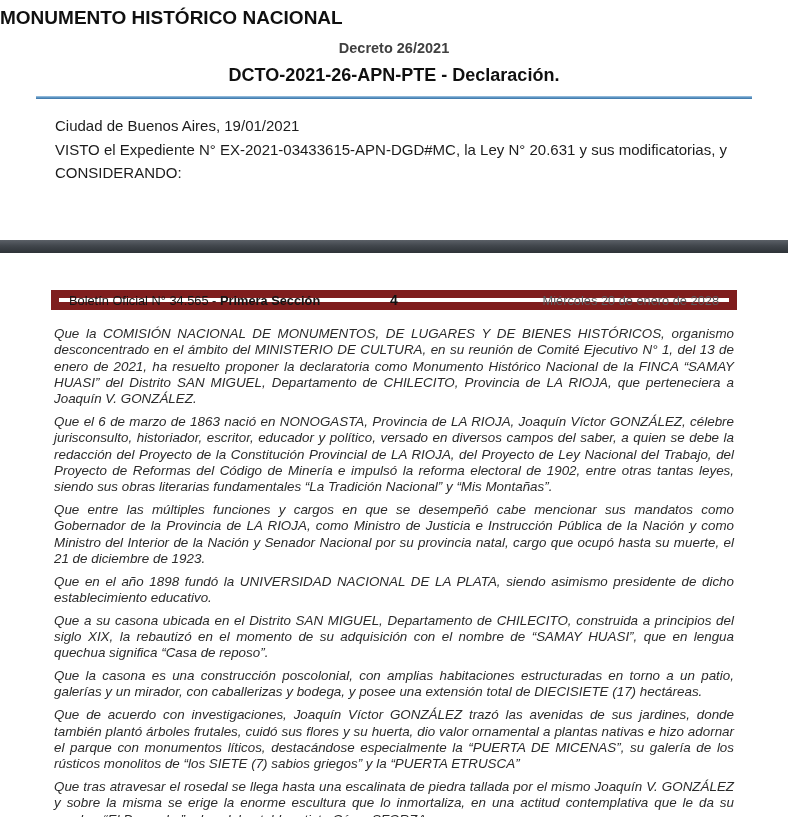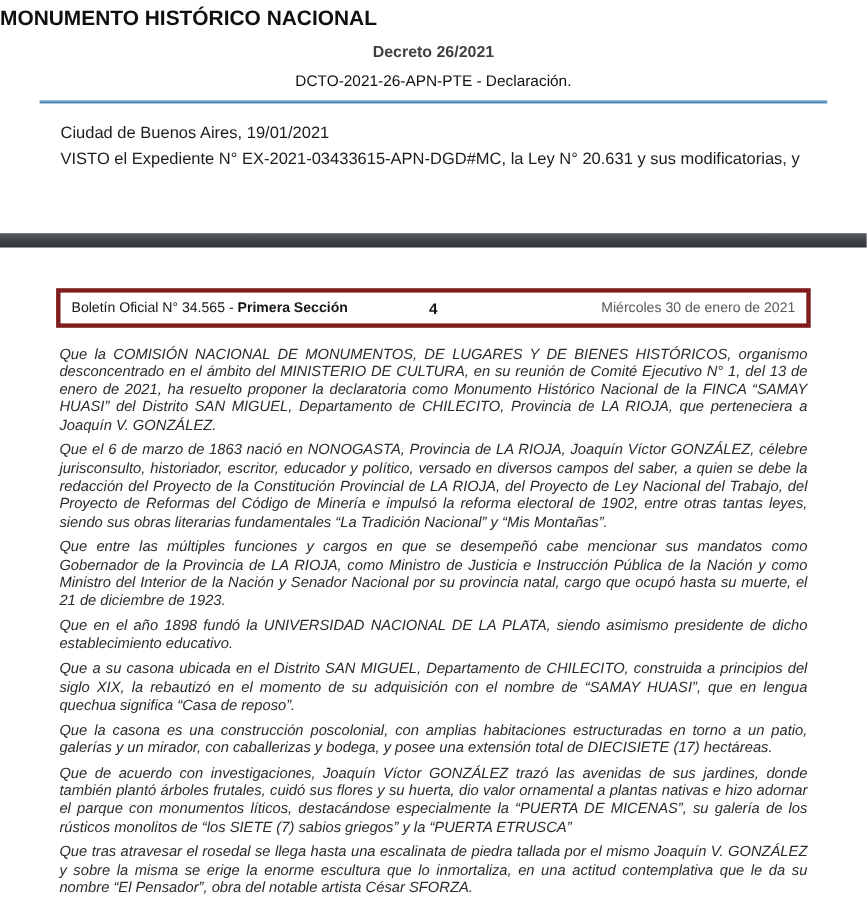--- a/index.html
+++ b/index.html
@@ -30,22 +30,22 @@
   .doc-decree {
     margin: 11px 0 0;
     text-align: center;
     font-size: 14.5px;
     font-weight: bold;
     color: #404040;
   }
   .doc-ref {
     margin: 9px 0 0;
     text-align: center;
-    font-size: 14px;
-    font-weight: normal;
+    font-size: 18px;
+    font-weight: bold;
     color: #101010;
   }
   .blue-rule {
     margin: 10px 36px 0;
     height: 3px;
     border: 0;
     background: linear-gradient(180deg, #a9c8e3 0%, #5590c0 55%, #3d74a6 100%);
   }
 
   
@@ -63,22 +63,22 @@
   .separator-bar {
     margin-top: 60px;
     width: 788px;
     height: 13px;
     background: linear-gradient(180deg, #5b6067 0%, #41464c 45%, #2d3237 100%);
   }
 
   
   .bulletin-box {
     margin: 37px 51px 0;
-    height: 36px;
-    border: 4px solid #7f1d1d;
+    height: 20px;
+    border: 8px solid #7f1d1d;
     display: flex;
     align-items: center;
     padding: 0 10px;
     background: #ffffff;
   }
   .bulletin-left {
     flex: 1;
     font-size: 12.8px;
     color: #161616;
     white-space: nowrap;
@@ -118,28 +118,29 @@
 <div class="page">
 
   <h1 class="doc-title">MONUMENTO HISTÓRICO NACIONAL</h1>
   <div class="doc-decree">Decreto 26/2021</div>
   <div class="doc-ref">DCTO-2021-26-APN-PTE - Declaración.</div>
   <div class="blue-rule"></div>
 
   <div class="intro">
     <p class="intro-line">Ciudad de Buenos Aires, 19/01/2021</p>
     <p class="intro-line">VISTO el Expediente N° EX-2021-03433615-APN-DGD#MC, la Ley N° 20.631 y sus modificatorias, y</p>
+    <p class="intro-line">CONSIDERANDO:</p>
   </div>
 
   <div class="separator-bar"></div>
 
   <div class="bulletin-box">
     <div class="bulletin-left"><span>Boletín Oficial N° 34.565 - </span><b>Primera Sección</b></div>
     <div class="bulletin-page">4</div>
-    <div class="bulletin-right">Miércoles 30 de enero de 2021</div>
+    <div class="bulletin-right">Miércoles 20 de enero de 2028</div>
   </div>
 
   <div class="content">
     <p>Que la COMISIÓN NACIONAL DE MONUMENTOS, DE LUGARES Y DE BIENES HISTÓRICOS, organismo desconcentrado en el ámbito del MINISTERIO DE CULTURA, en su reunión de Comité Ejecutivo N° 1, del 13 de enero de 2021, ha resuelto proponer la declaratoria como Monumento Histórico Nacional de la FINCA “SAMAY HUASI” del Distrito SAN MIGUEL, Departamento de CHILECITO, Provincia de LA RIOJA, que perteneciera a Joaquín V. GONZÁLEZ.</p>
     <p>Que el 6 de marzo de 1863 nació en NONOGASTA, Provincia de LA RIOJA, Joaquín Víctor GONZÁLEZ, célebre jurisconsulto, historiador, escritor, educador y político, versado en diversos campos del saber, a quien se debe la redacción del Proyecto de la Constitución Provincial de LA RIOJA, del Proyecto de Ley Nacional del Trabajo, del Proyecto de Reformas del Código de Minería e impulsó la reforma electoral de 1902, entre otras tantas leyes, siendo sus obras literarias fundamentales “La Tradición Nacional” y “Mis Montañas”.</p>
     <p>Que entre las múltiples funciones y cargos en que se desempeñó cabe mencionar sus mandatos como Gobernador de la Provincia de LA RIOJA, como Ministro de Justicia e Instrucción Pública de la Nación y como Ministro del Interior de la Nación y Senador Nacional por su provincia natal, cargo que ocupó hasta su muerte, el 21 de diciembre de 1923.</p>
     <p>Que en el año 1898 fundó la UNIVERSIDAD NACIONAL DE LA PLATA, siendo asimismo presidente de dicho establecimiento educativo.</p>
     <p>Que a su casona ubicada en el Distrito SAN MIGUEL, Departamento de CHILECITO, construida a principios del siglo XIX, la rebautizó en el momento de su adquisición con el nombre de “SAMAY HUASI”, que en lengua quechua significa “Casa de reposo”.</p>
     <p>Que la casona es una construcción poscolonial, con amplias habitaciones estructuradas en torno a un patio, galerías y un mirador, con caballerizas y bodega, y posee una extensión total de DIECISIETE (17) hectáreas.</p>
     <p>Que de acuerdo con investigaciones, Joaquín Víctor GONZÁLEZ trazó las avenidas de sus jardines, donde también plantó árboles frutales, cuidó sus flores y su huerta, dio valor ornamental a plantas nativas e hizo adornar el parque con monumentos líticos, destacándose especialmente la “PUERTA DE MICENAS”, su galería de los rústicos monolitos de “los SIETE (7) sabios griegos” y la “PUERTA ETRUSCA”</p>

